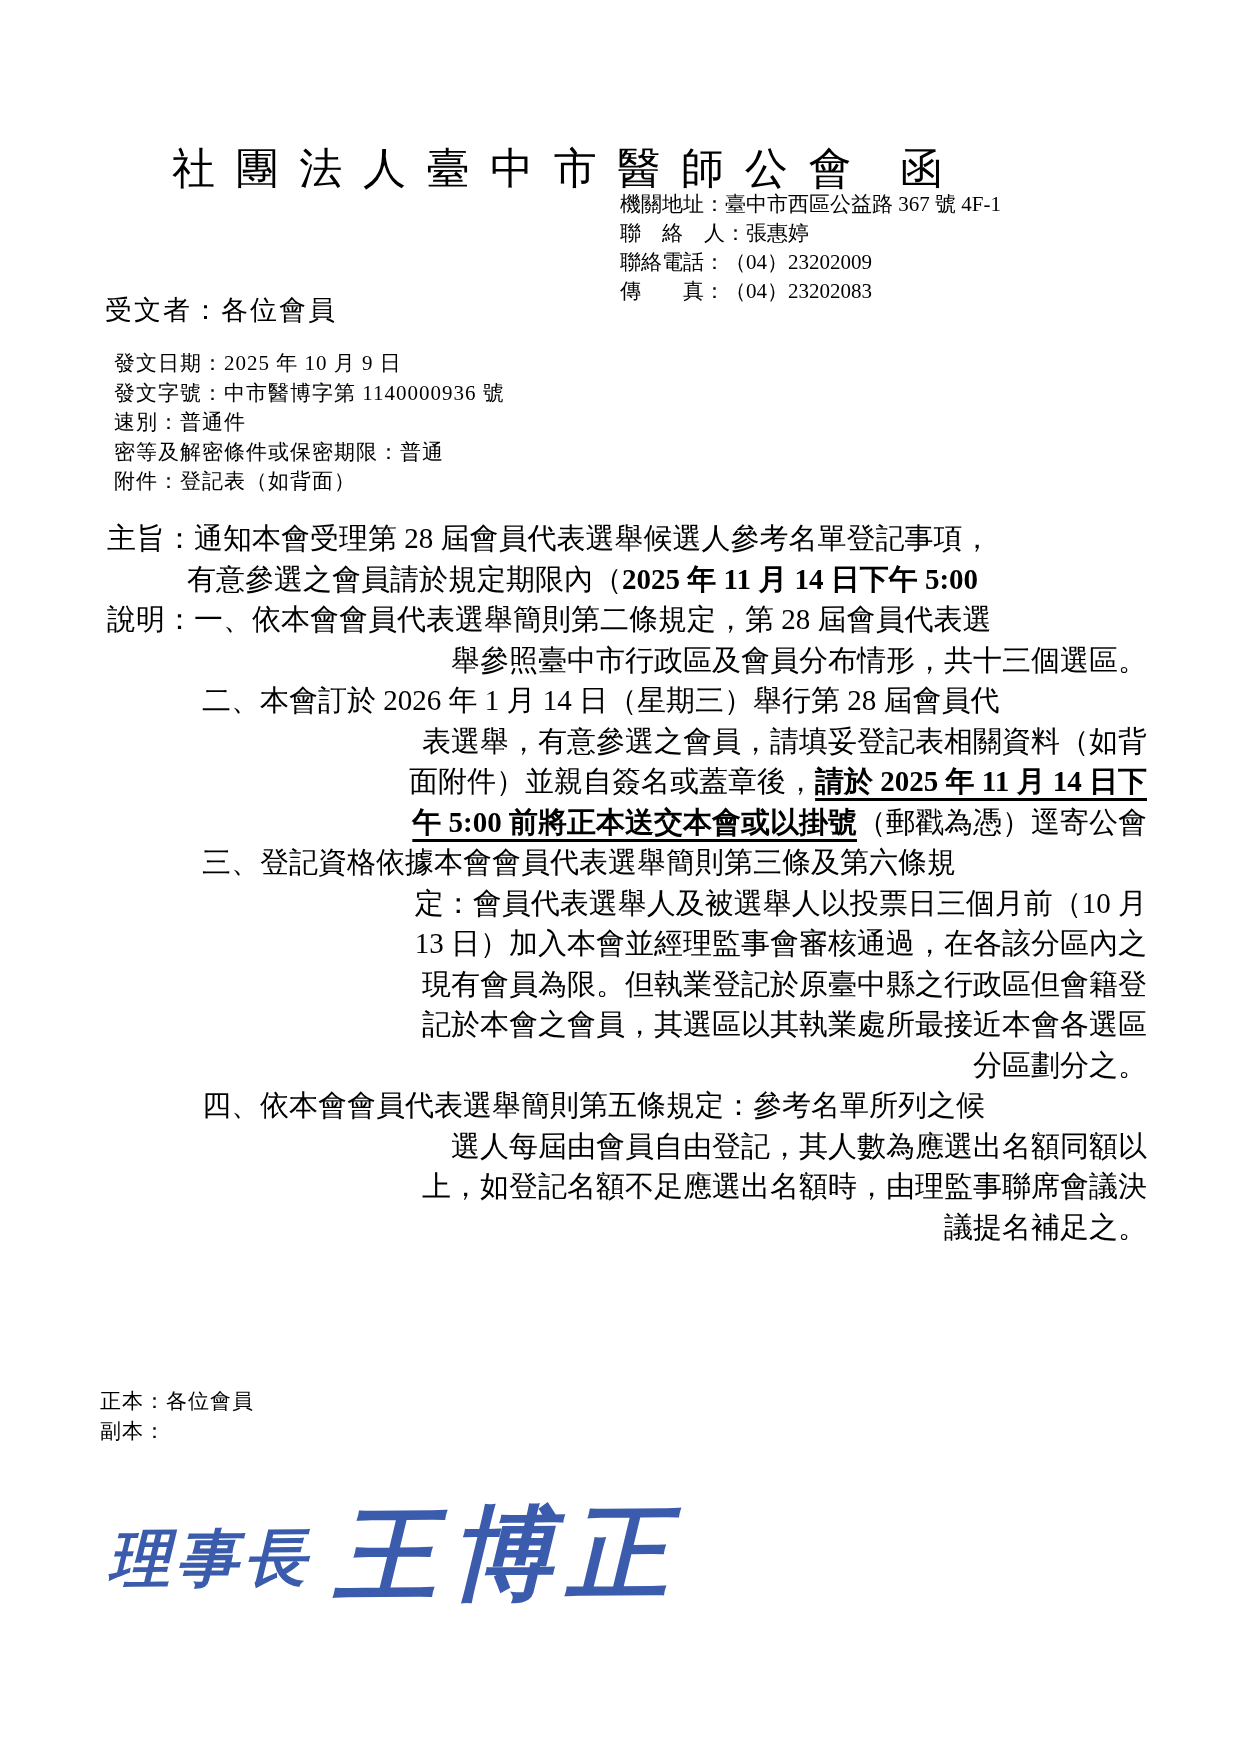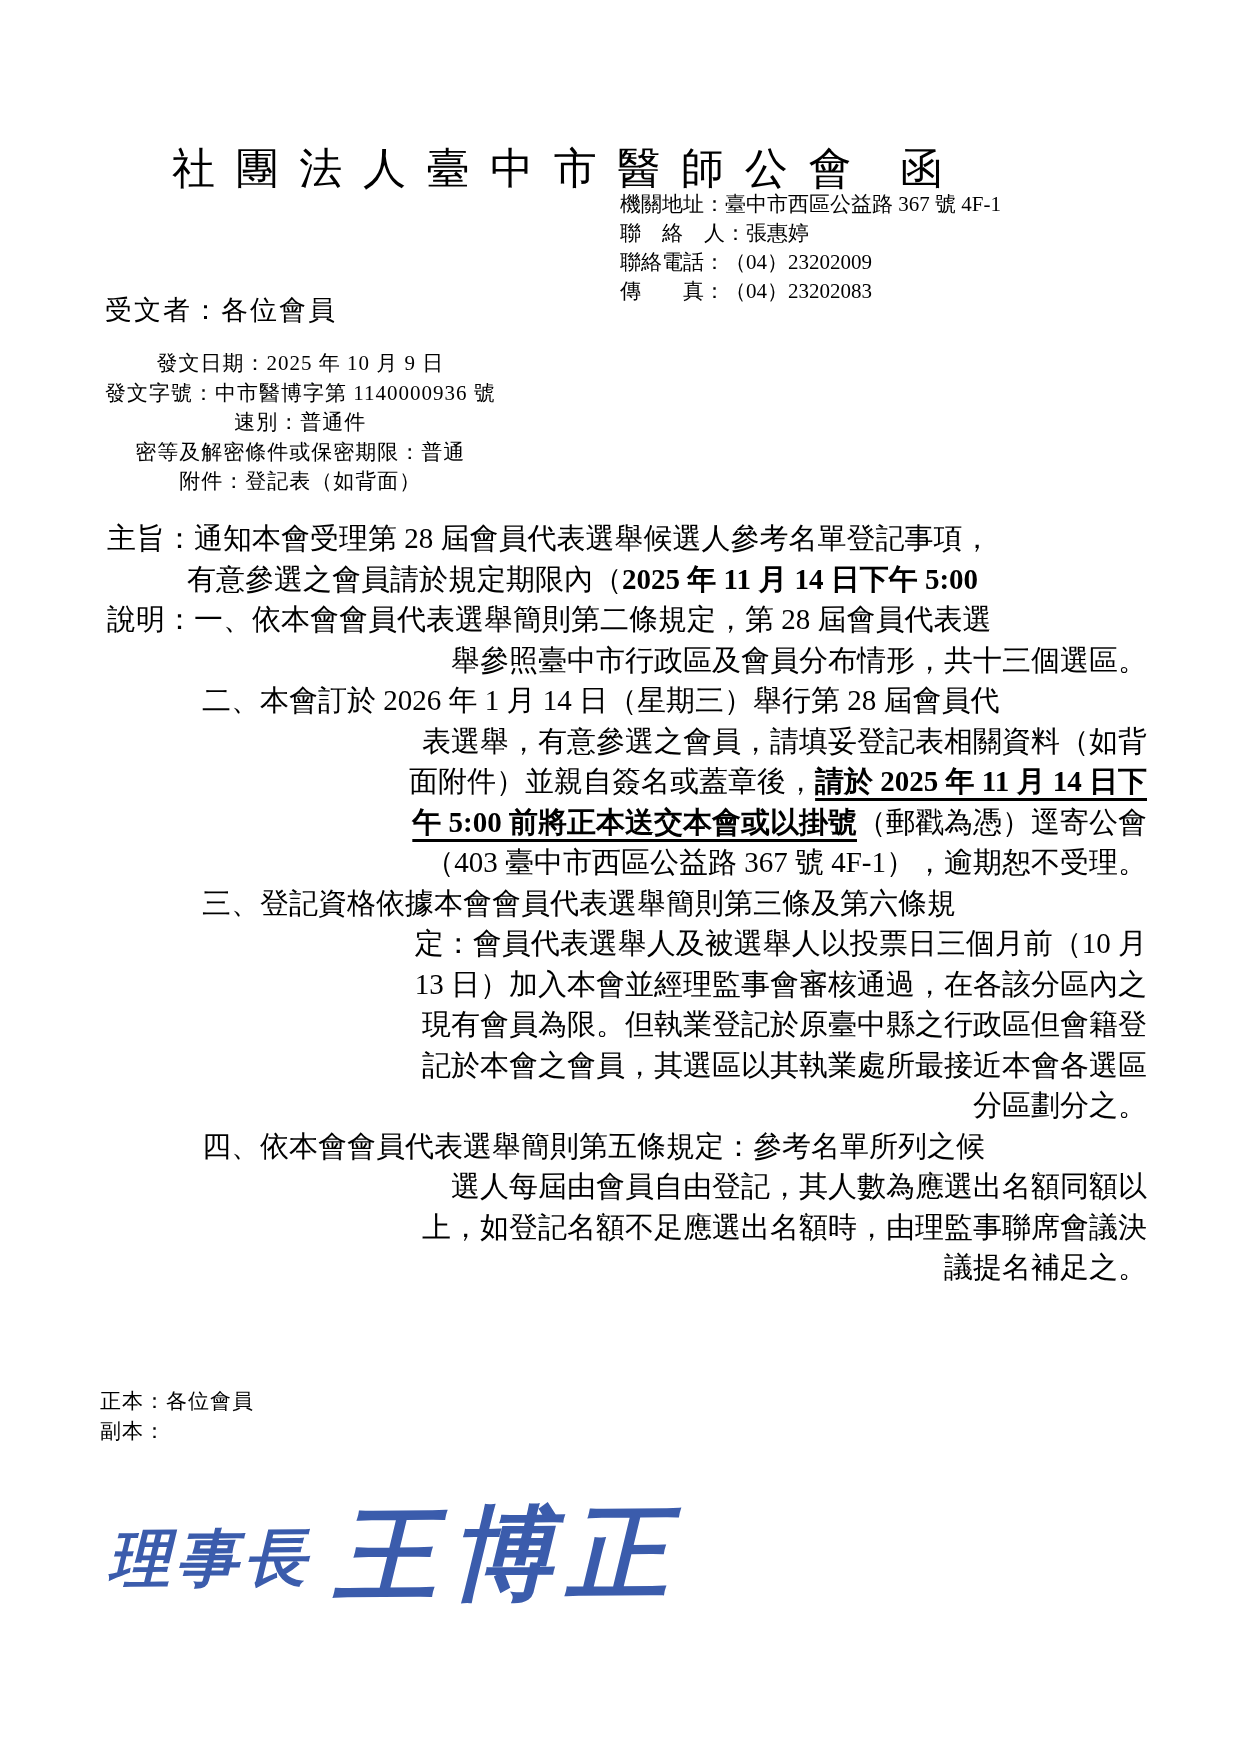--- a/index.html
+++ b/index.html
@@ -51,26 +51,25 @@
     top: 292px;
     left: 105px;
     font-size: 27px;
     letter-spacing: 2px;
   }
 
   
   .meta {
     position: absolute;
     top: 349px;
-    left: 105px;
+    left: 114px;
     font-size: 21px;
     line-height: 29.5px;
     letter-spacing: 1px;
     white-space: nowrap;
-    text-align: center;
   }
 
   
   .body-block {
     position: absolute;
     top: 518px;
     left: 107px;
     width: 1040px;
     font-size: 29px;
     line-height: 40.5px;
@@ -147,21 +146,20 @@
 
   <div class="body-block">
       <div class="l-subject-first"><span class="">主旨：通知本會受理第 28 屆會員代表選舉候選人參考名單登記事項，</span></div>
       <div class="l-subject"><span class="">有意參選之會員請於規定期限內（</span><span class="seg-b ">2025 年 11 月 14 日下午 5:00</span></div>
       <div class="l-desc-first"><span class="">說明：一、依本會會員代表選舉簡則第二條規定，第 28 屆會員代表選</span></div>
       <div class="l-item-cont"><span class="">舉參照臺中市行政區及會員分布情形，共十三個選區。</span></div>
       <div class="l-item-first"><span class="">二、本會訂於 2026 年 1 月 14 日（星期三）舉行第 28 屆會員代</span></div>
       <div class="l-item-cont"><span class="">表選舉，有意參選之會員，請填妥登記表相關資料（如背</span></div>
       <div class="l-item-cont"><span class="">面附件）並親自簽名或蓋章後，</span><span class="seg-b seg-u">請於 2025 年 11 月 14 日下</span></div>
       <div class="l-item-cont"><span class="seg-b seg-u">午 5:00 前將正本送交本會或以掛號</span><span class="">（郵戳為憑）逕寄公會</span></div>
-      <div class="l-item-cont"><span class="">（403 臺中市西區公益路 367 號 4F-1），逾期恕不受理。</span></div>
       <div class="l-item-first"><span class="">三、登記資格依據本會會員代表選舉簡則第三條及第六條規</span></div>
       <div class="l-item-cont"><span class="">定：會員代表選舉人及被選舉人以投票日三個月前（10 月</span></div>
       <div class="l-item-cont"><span class="">13 日）加入本會並經理監事會審核通過，在各該分區內之</span></div>
       <div class="l-item-cont"><span class="">現有會員為限。但執業登記於原臺中縣之行政區但會籍登</span></div>
       <div class="l-item-cont"><span class="">記於本會之會員，其選區以其執業處所最接近本會各選區</span></div>
       <div class="l-item-cont"><span class="">分區劃分之。</span></div>
       <div class="l-item-first"><span class="">四、依本會會員代表選舉簡則第五條規定：參考名單所列之候</span></div>
       <div class="l-item-cont"><span class="">選人每屆由會員自由登記，其人數為應選出名額同額以</span></div>
       <div class="l-item-cont"><span class="">上，如登記名額不足應選出名額時，由理監事聯席會議決</span></div>
       <div class="l-item-cont"><span class="">議提名補足之。</span></div>

